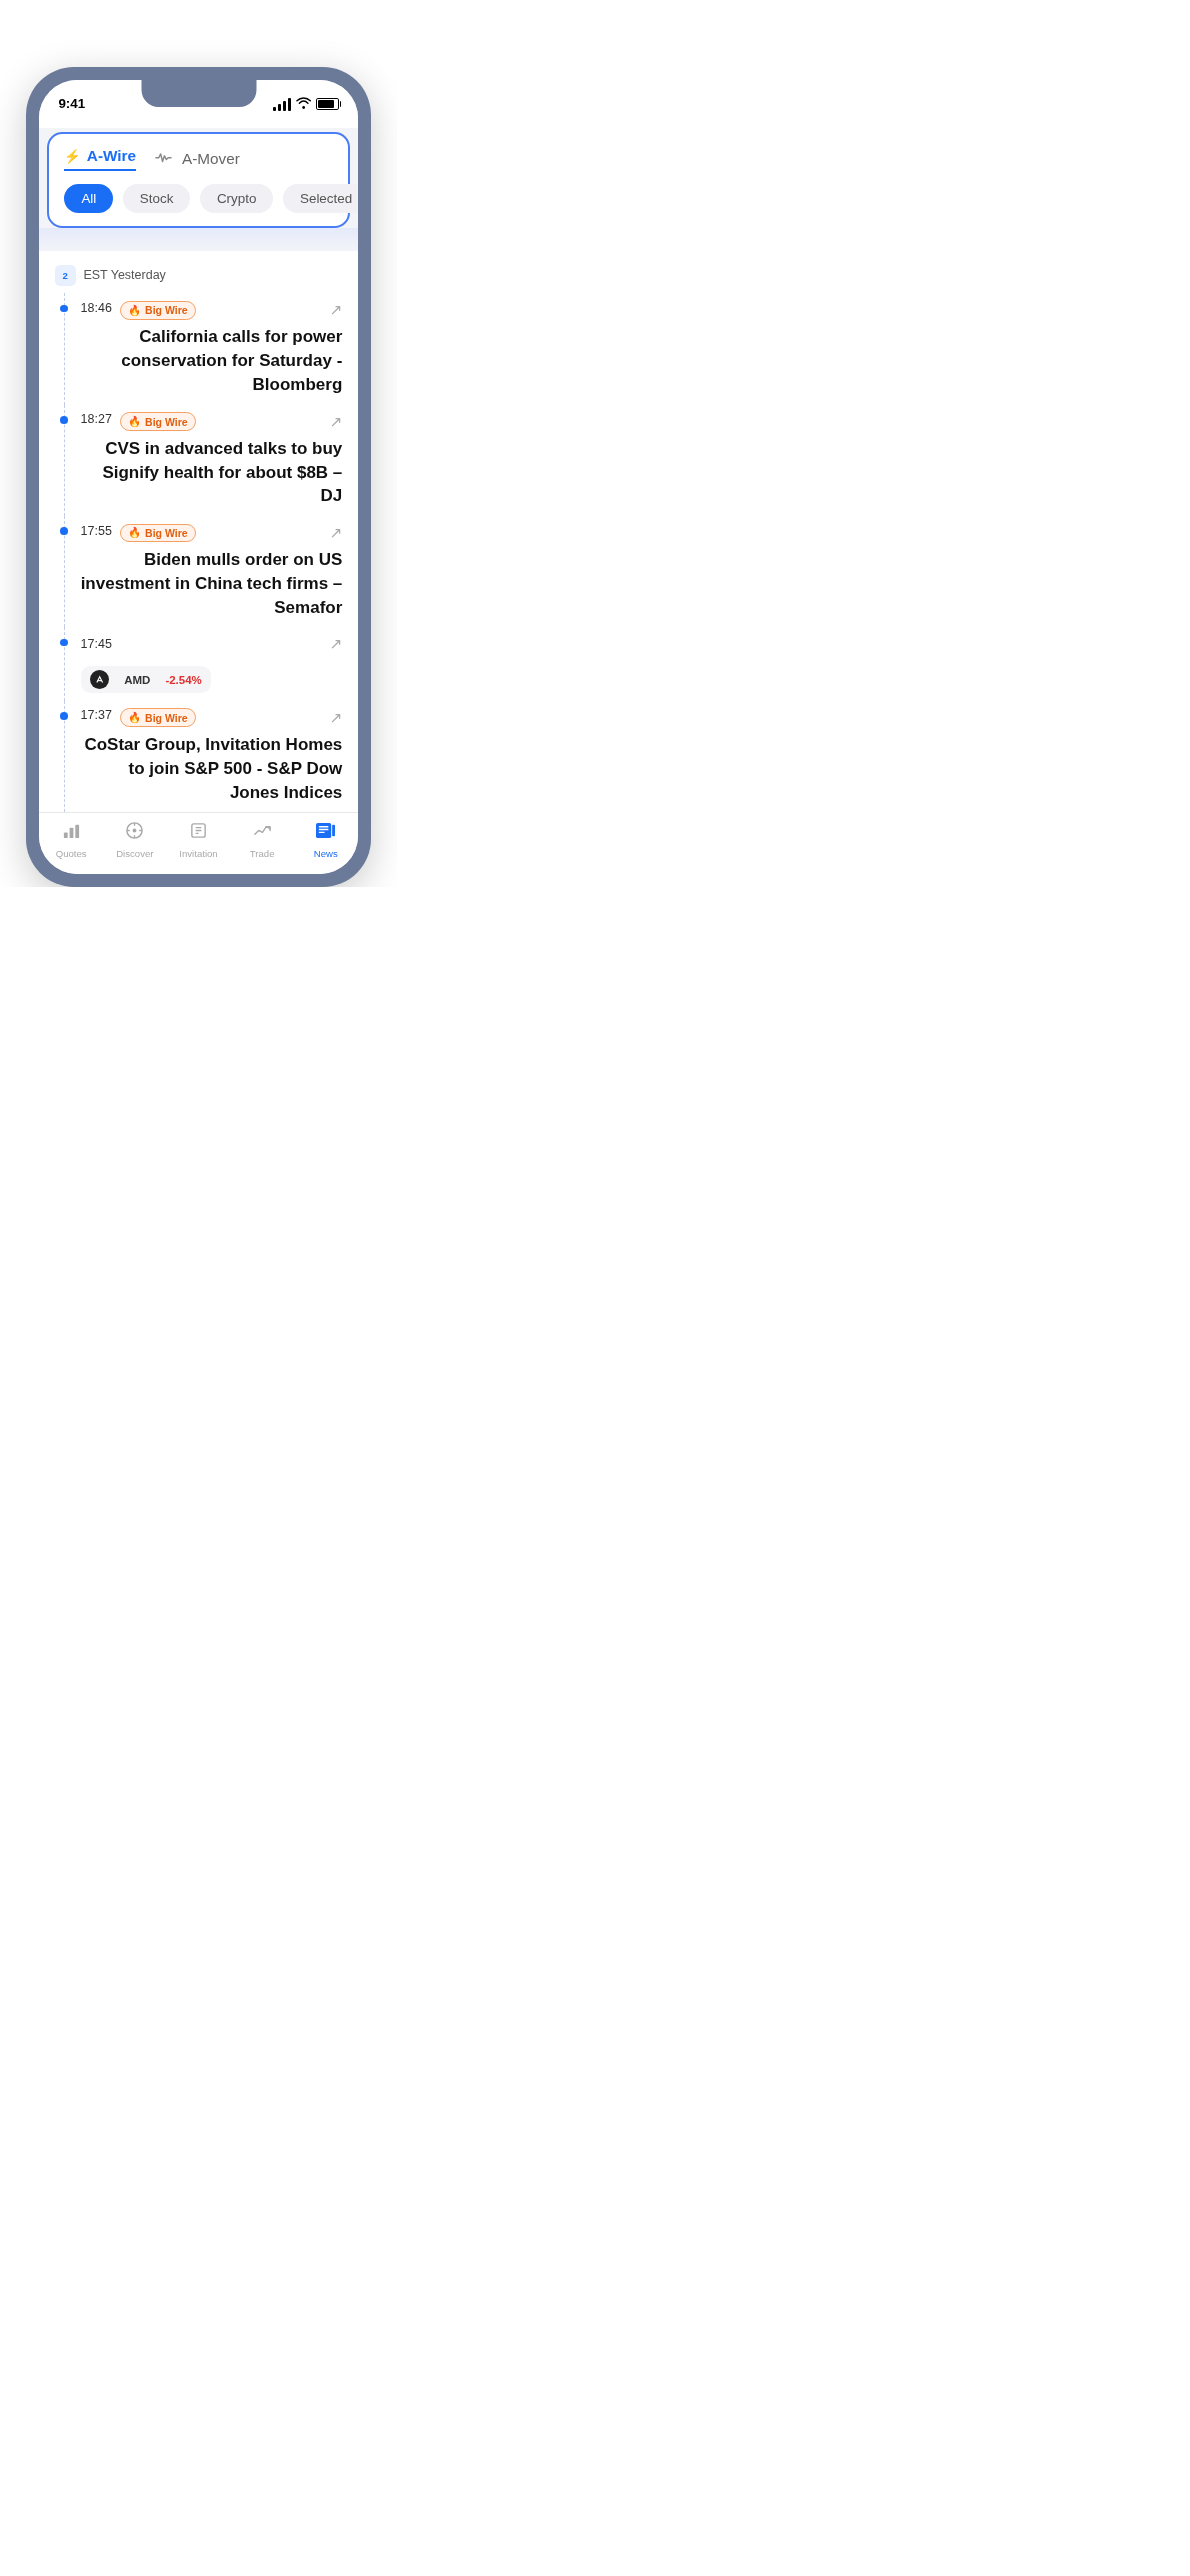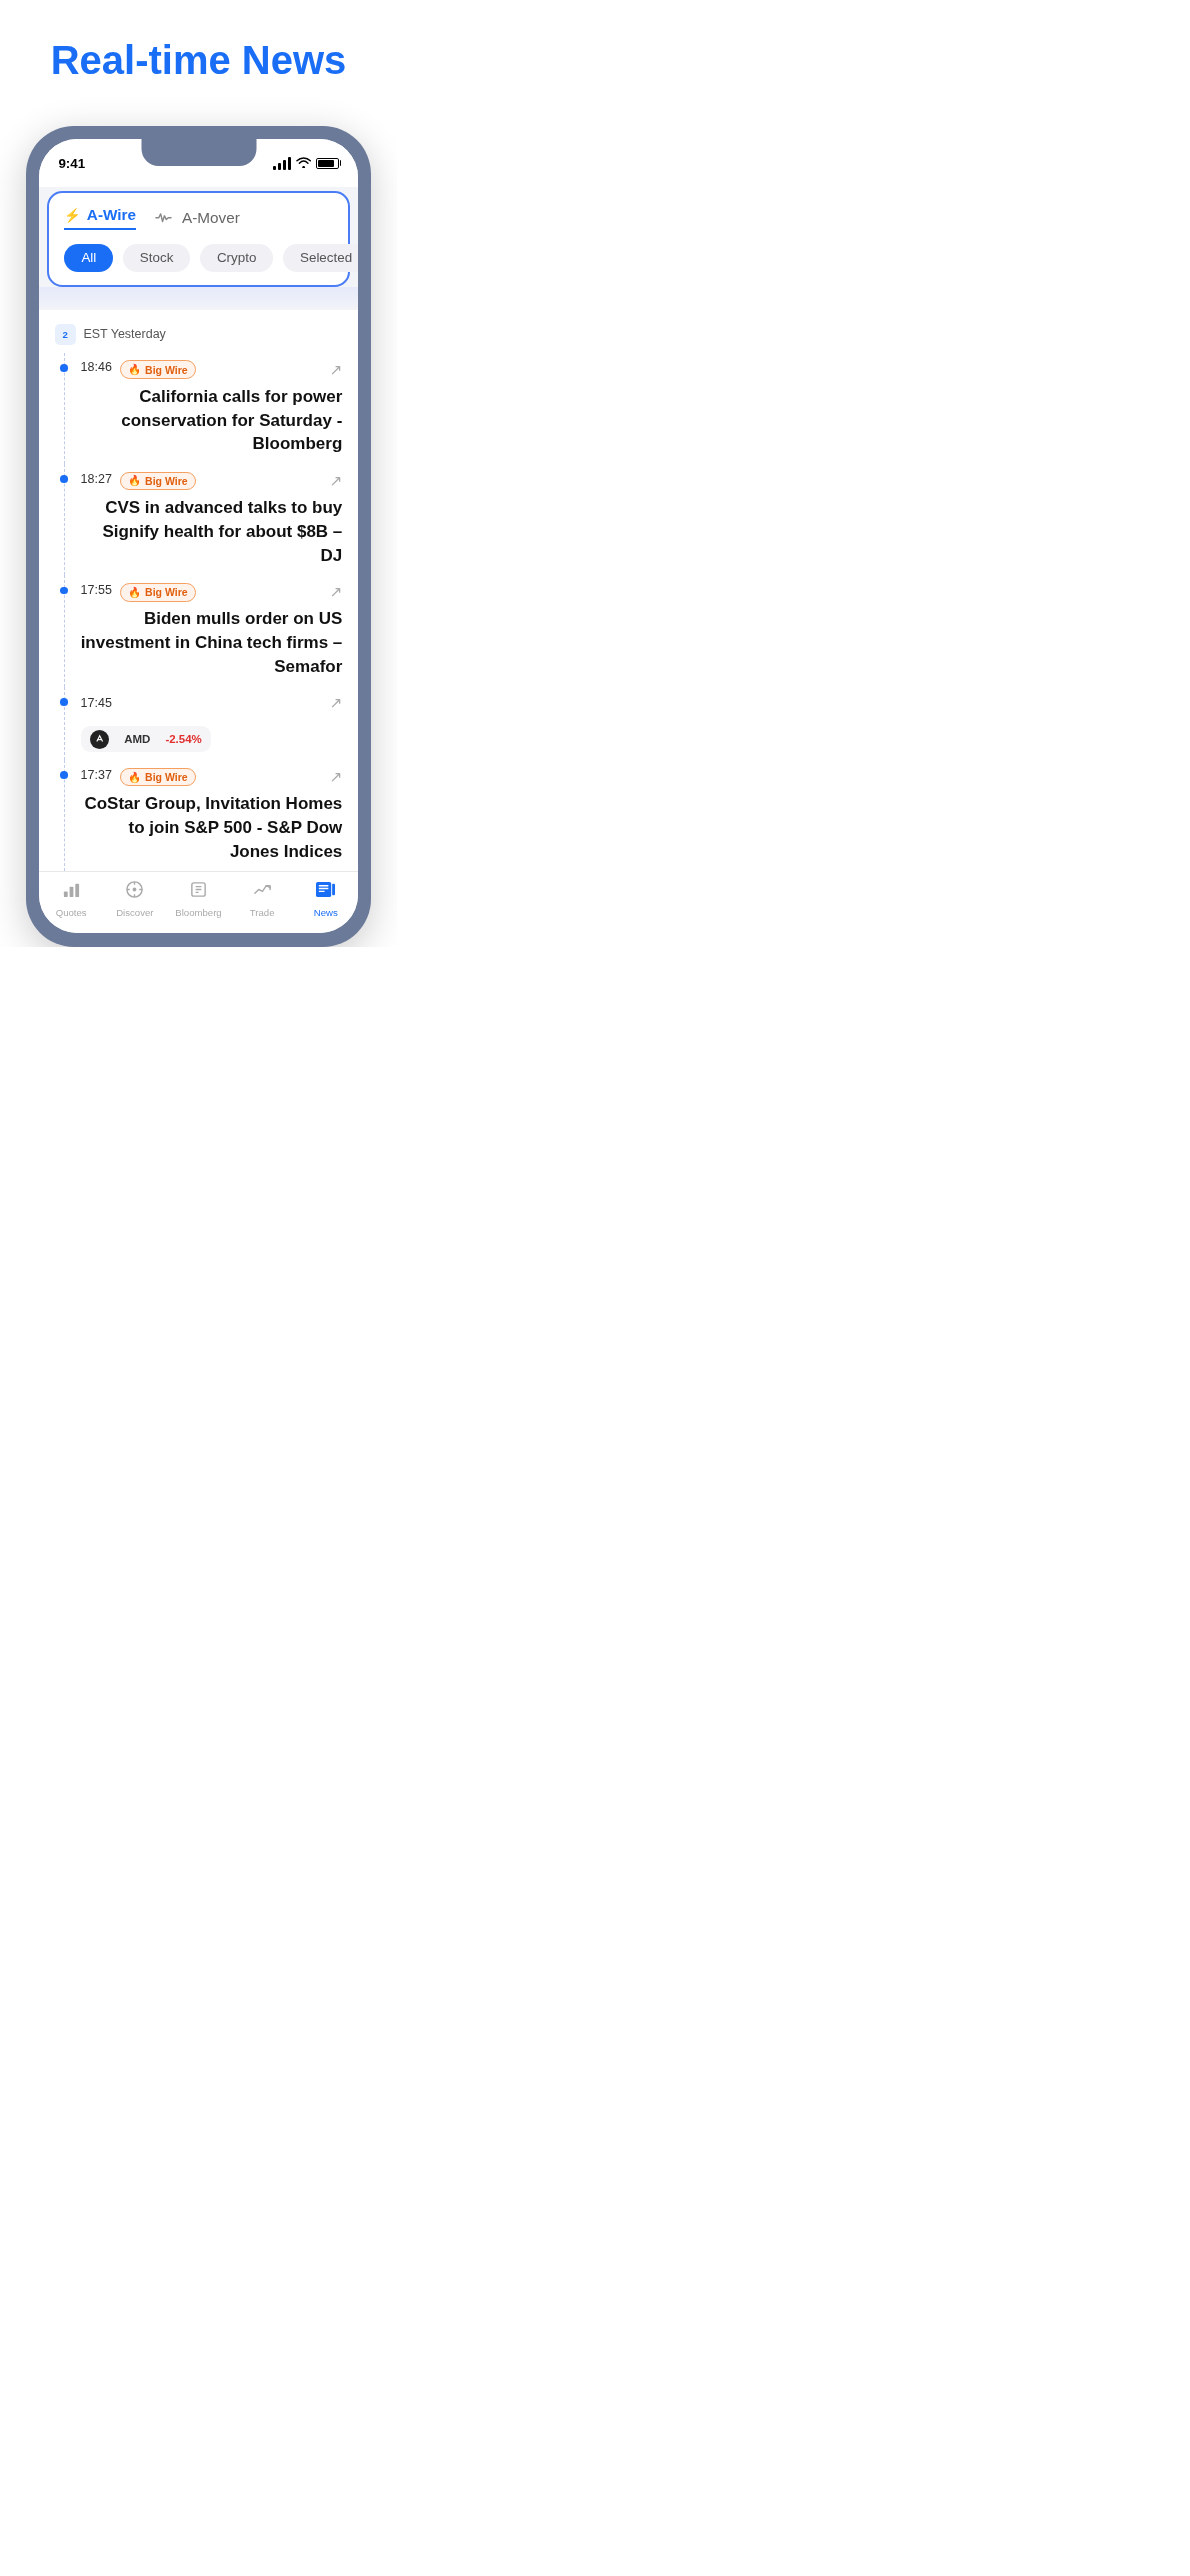--- a/index.html
+++ b/index.html
@@ -331,21 +331,20 @@
       color: #aaa;
     }
     .nav-label-active {
       color: #1a6ef5;
     }
   </style>
 </head>
 <body>
 
 <div class="hero">
-  <h1 class="hero-title">Real-time News</h1>
 </div>
 
 <div class="phone-container">
   <div class="phone">
     <div class="phone-inner">
 
       <div class="phone-notch-bar">
         <span class="status-time">9:41</span>
         <div class="phone-notch"></div>
         <div class="status-icons">
@@ -503,21 +502,21 @@
         </div>
         <div class="nav-item">
           <span class="nav-icon">
             <svg width="19" height="19" viewBox="0 0 20 20" fill="none">
               <rect x="3" y="3" width="14" height="14" rx="2" stroke="#aaa" stroke-width="1.5" fill="none"></rect>
               <line x1="7" y1="7" x2="13" y2="7" stroke="#aaa" stroke-width="1.5"></line>
               <line x1="7" y1="10" x2="13" y2="10" stroke="#aaa" stroke-width="1.5"></line>
               <line x1="7" y1="13" x2="10" y2="13" stroke="#aaa" stroke-width="1.5"></line>
             </svg>
           </span>
-          <span class="nav-label">Bloomberg</span>
+          <span class="nav-label">Invitation</span>
         </div>
         <div class="nav-item">
           <span class="nav-icon">
             <svg width="19" height="19" viewBox="0 0 20 20" fill="none">
               <polyline points="2,14 6,10 10,12 14,6 18,8" stroke="#aaa" stroke-width="1.5" fill="none" stroke-linecap="round" stroke-linejoin="round"></polyline>
               <polyline points="14,6 18,6 18,10" stroke="#aaa" stroke-width="1.5" fill="none" stroke-linecap="round" stroke-linejoin="round"></polyline>
             </svg>
           </span>
           <span class="nav-label">Trade</span>
         </div>

